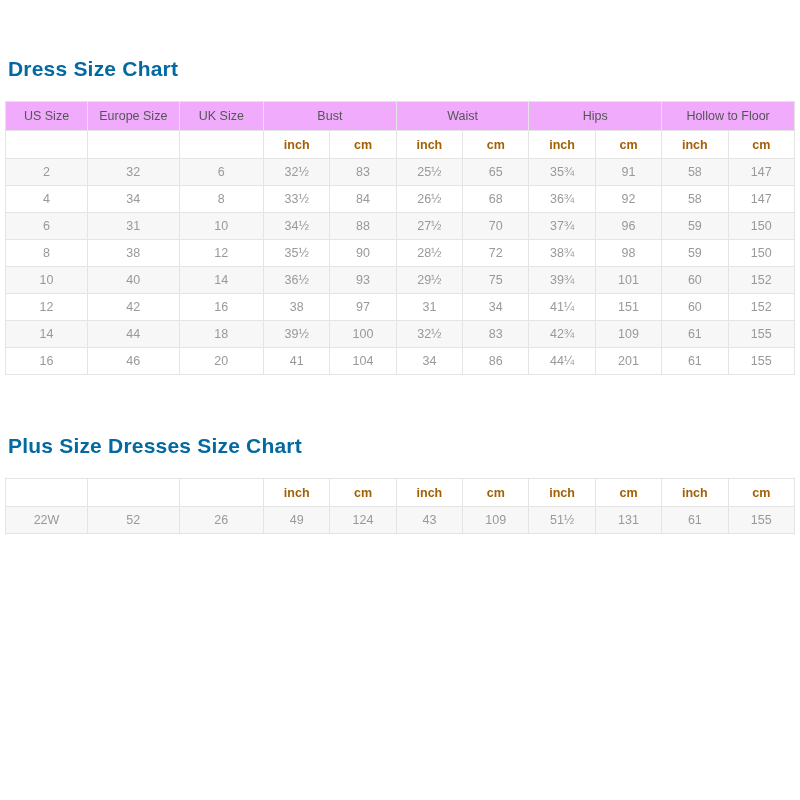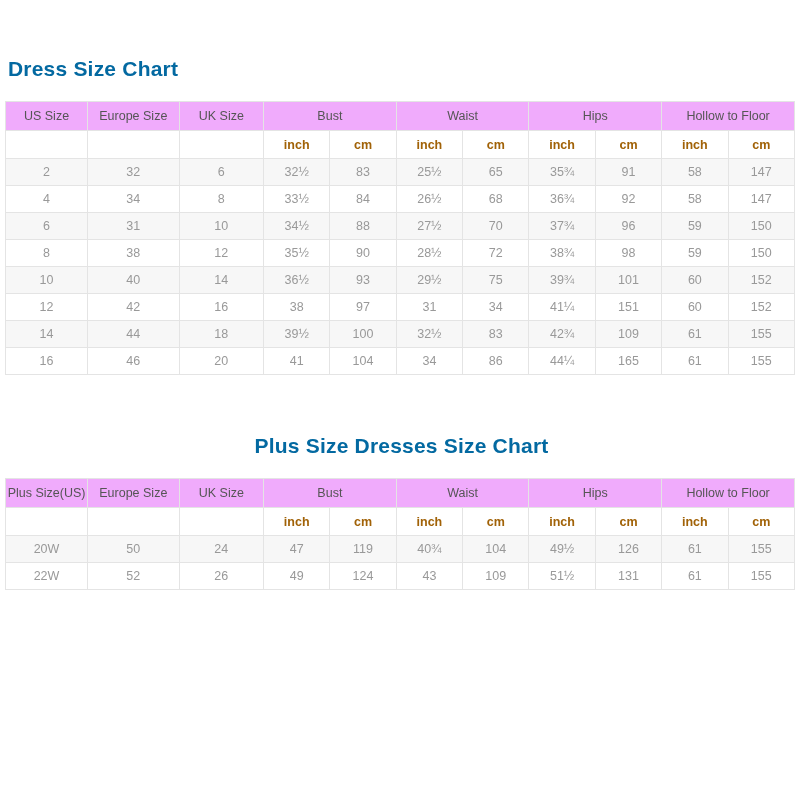--- a/index.html
+++ b/index.html
@@ -19,21 +19,20 @@
   .chart-title {
     margin: 0 0 0 3px;
     padding-top: 57px;
     font-size: 21px;
     font-weight: bold;
     color: #0369a1;
     letter-spacing: 0.2px;
   }
   .chart-title.second {
     padding-top: 59px;
-    text-align: center;
   }
   table.size-table {
     width: 790px;
     border-collapse: collapse;
     table-layout: fixed;
     margin-top: 20px;
     font-size: 12.5px;
   }
   table.size-table th,
   table.size-table td {
@@ -206,21 +205,21 @@
         </tr>
         <tr>
           <td>16</td>
           <td>46</td>
           <td>20</td>
           <td>41</td>
           <td>104</td>
           <td>34</td>
           <td>86</td>
           <td>44¼</td>
-          <td>165</td>
+          <td>201</td>
           <td>61</td>
           <td>155</td>
         </tr>
       </tbody>
   </table>
 
   <h2 class="chart-title second">Plus Size Dresses Size Chart</h2>
 
   <table class="size-table">
     <colgroup>
@@ -231,56 +230,34 @@
         <col style="width:8.4125%">
       <col style="width:8.4125%">
         <col style="width:8.4125%">
       <col style="width:8.4125%">
         <col style="width:8.4125%">
       <col style="width:8.4125%">
         <col style="width:8.4125%">
     </colgroup>
     <thead>
         <tr>
-          <th class="col-h">Plus Size(US)</th>
-          <th class="col-h">Europe Size</th>
-          <th class="col-h">UK Size</th>
-          <th class="col-h" colspan="2">Bust</th>
-          <th class="col-h" colspan="2">Waist</th>
-          <th class="col-h" colspan="2">Hips</th>
-          <th class="col-h" colspan="2">Hollow to Floor</th>
-        </tr>
-        <tr>
           <th class="unit-h"></th>
           <th class="unit-h"></th>
           <th class="unit-h"></th>
           <th class="unit-h">inch</th>
           <th class="unit-h">cm</th>
           <th class="unit-h">inch</th>
           <th class="unit-h">cm</th>
           <th class="unit-h">inch</th>
           <th class="unit-h">cm</th>
           <th class="unit-h">inch</th>
           <th class="unit-h">cm</th>
         </tr>
       </thead>
     <tbody>
-        <tr>
-          <td>20W</td>
-          <td>50</td>
-          <td>24</td>
-          <td>47</td>
-          <td>119</td>
-          <td>40¾</td>
-          <td>104</td>
-          <td>49½</td>
-          <td>126</td>
-          <td>61</td>
-          <td>155</td>
-        </tr>
         <tr>
           <td>22W</td>
           <td>52</td>
           <td>26</td>
           <td>49</td>
           <td>124</td>
           <td>43</td>
           <td>109</td>
           <td>51½</td>
           <td>131</td>

